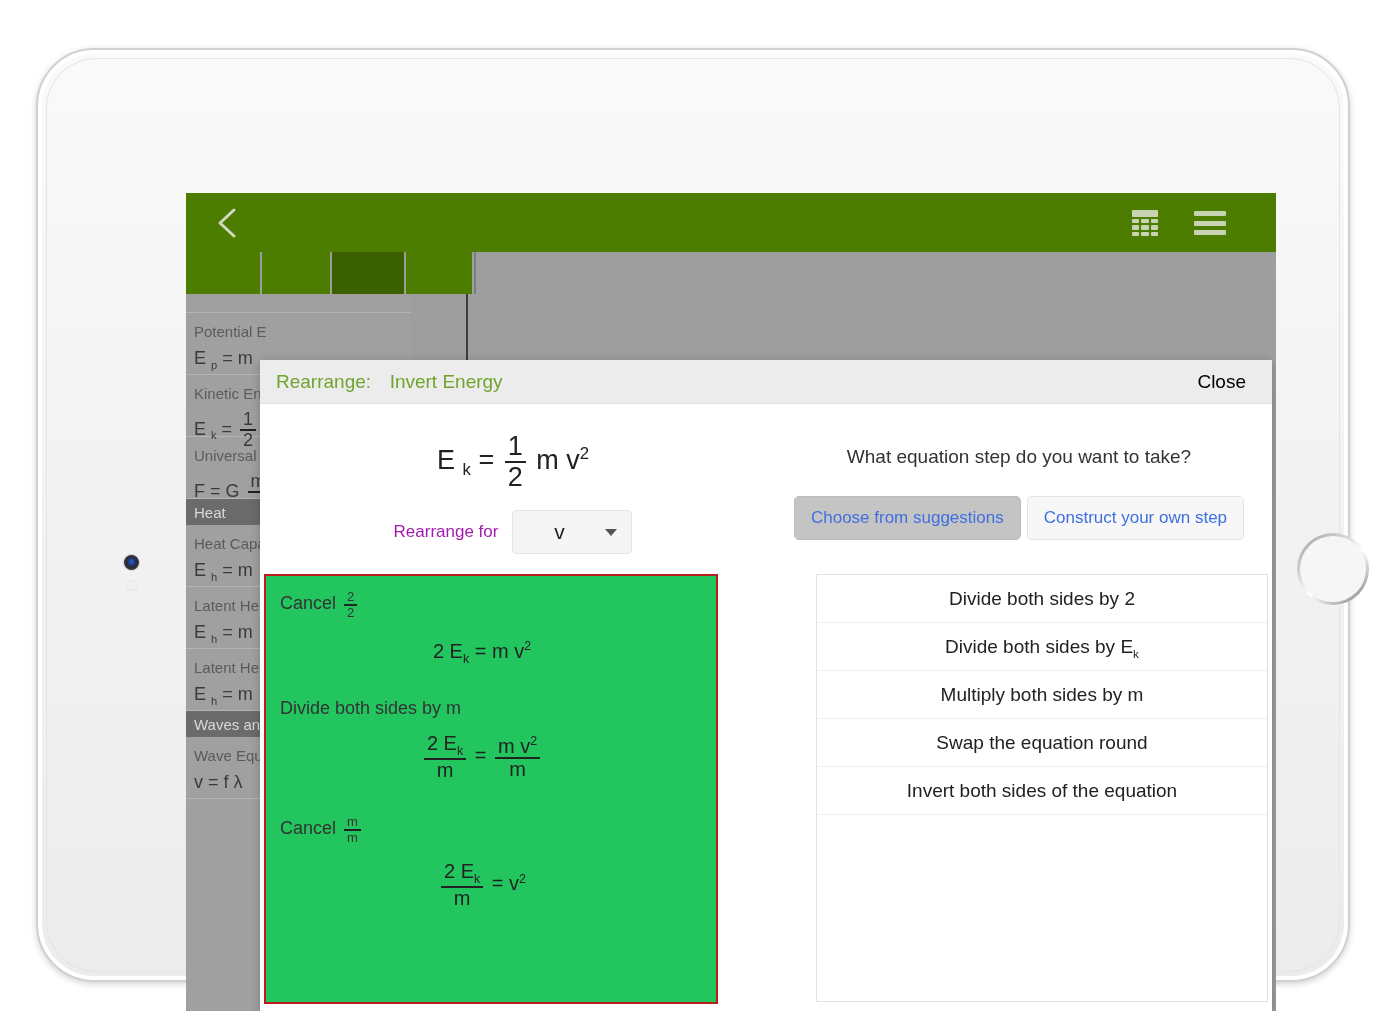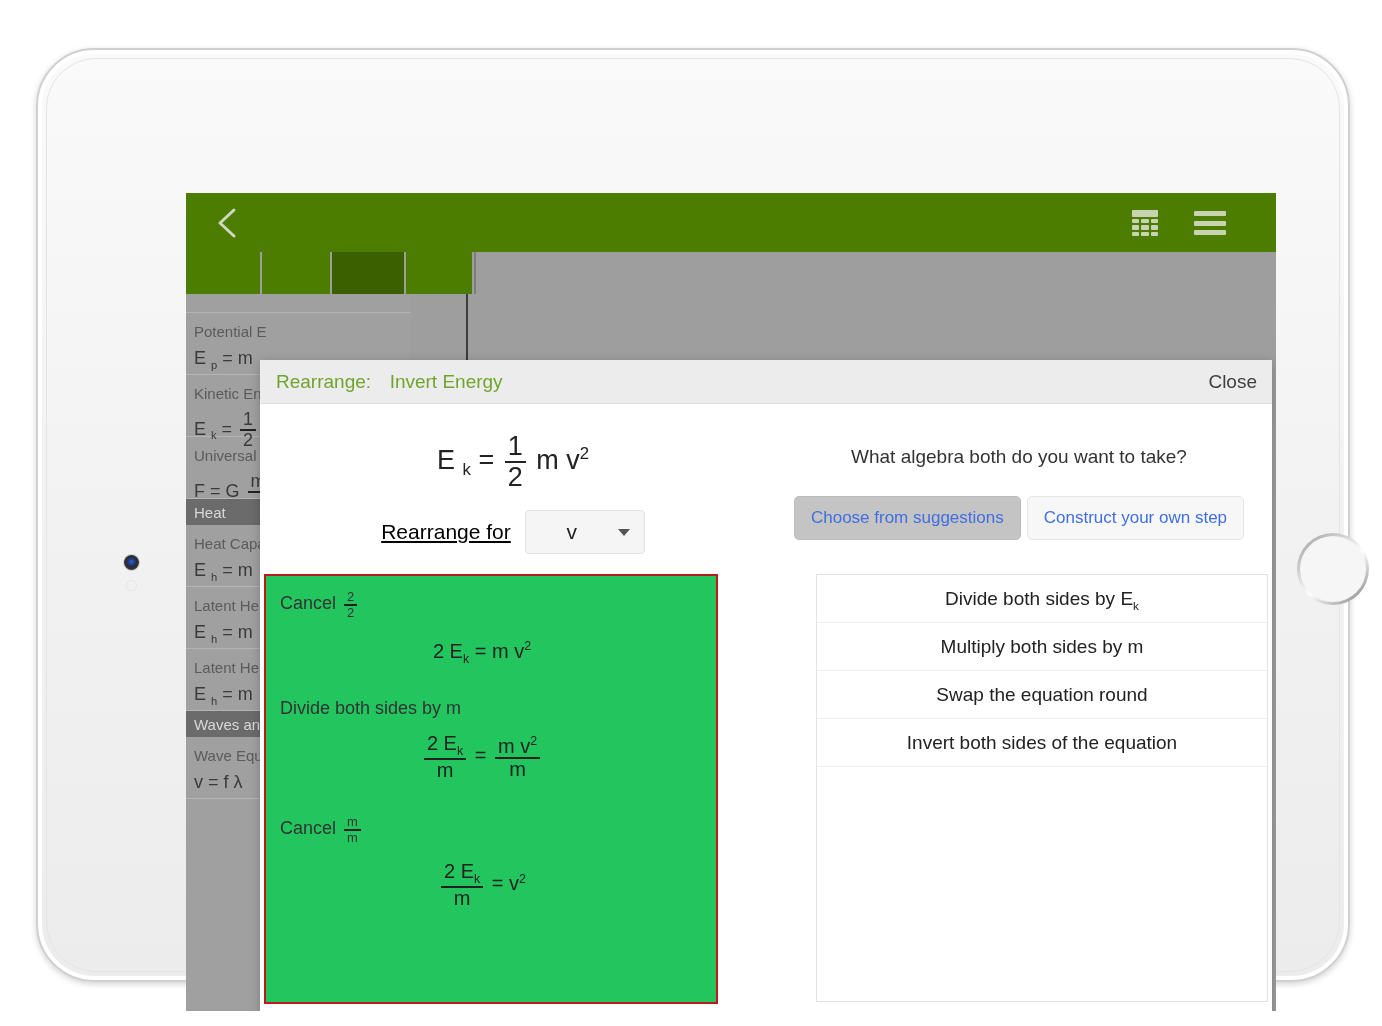--- a/index.html
+++ b/index.html
@@ -220,24 +220,24 @@
   .modal-title {
     position: absolute;
     left: 16px;
     top: 11px;
     font-size: 19px;
     color: #6fa52c;
   }
   .modal-title .sep { display:inline-block; width:8px; }
   .close-btn {
     position: absolute;
-    right: 15px;
+    right: 26px;
     top: 11px;
     font-size: 19px;
-    color: #404040;
+    color: #000000;
     cursor: pointer;
   }
 
   .modal-body { position: relative; height: 706px; }
 
   
   .left-col {
     position: absolute;
     left: 0; top: 0;
     width: 506px;
@@ -253,21 +253,21 @@
   }
   .rearrange-row {
     position: absolute;
     left: 0; top: 106px;
     width: 506px;
     display: flex;
     justify-content: center;
     align-items: center;
     gap: 14px;
   }
-  .rearrange-label { font-size: 21px; color: #000000; text-decoration: underline; }
+  .rearrange-label { font-size: 17px; color: #a21caf; }
   .select-box {
     width: 118px;
     height: 42px;
     background: #f5f5f5;
     border: 1px solid #e2e2e2;
     border-radius: 4px;
     position: relative;
     cursor: pointer;
   }
   .select-box .val {
@@ -562,30 +562,34 @@
                   </span>
                   = v<sup>2</sup>
                 </div>
               </div>
             </div>
 
           </div>
 
           <div class="right-col">
 
-            <div class="prompt">What algebra both do you want to take?</div>
+            <div class="prompt">What equation step do you want to take?</div>
 
             <div class="mode-row">
               <div class="mode-btn active">Choose from suggestions</div>
               <div class="mode-btn">Construct your own step</div>
             </div>
 
             <div class="sugg-panel">
               <div class="sugg-item">
                 <span>Divide both sides by</span>
+                <span>2</span>
+              </div>
+              <div class="sugg-item">
+                <span>Divide both sides by</span>
                 <span>E</span><sub>k</sub>
               </div>
               <div class="sugg-item">
                 <span>Multiply both sides by</span>
                 <span>m</span>
               </div>
               <div class="sugg-item">
                 <span>Swap the equation round</span>
               </div>
               <div class="sugg-item">

